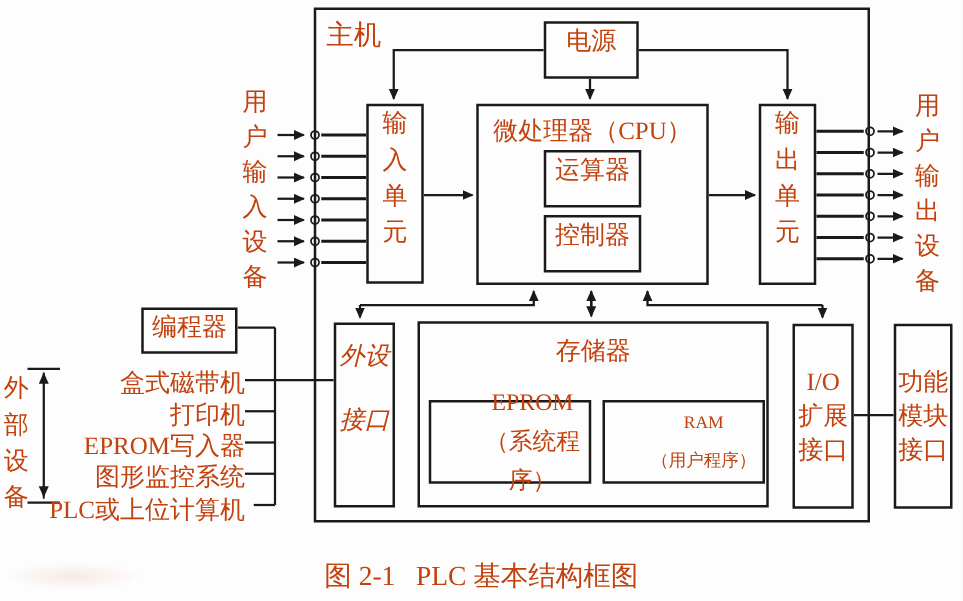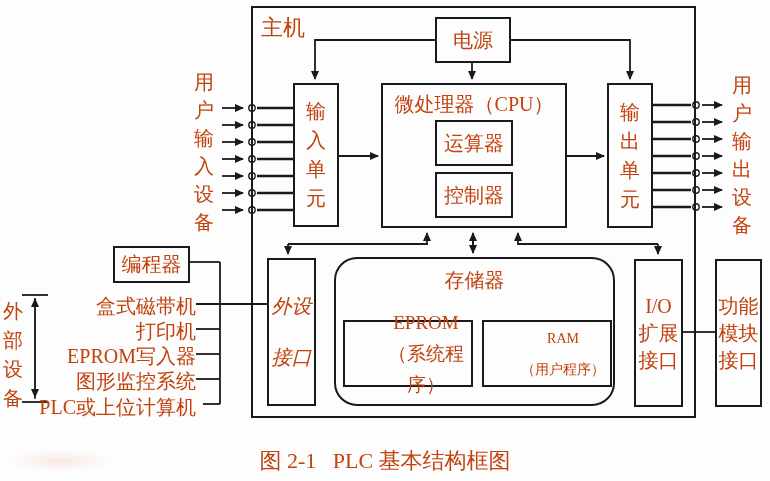--- a/index.html
+++ b/index.html
@@ -1,19 +1,19 @@
 <!DOCTYPE html>
 <html><head>
 <meta charset="utf-8">
 <style>
   html,body{margin:0;padding:0;}
   body{background:#e8e8e8;font-family:"Liberation Serif","DejaVu Serif",serif;}
   #page{position:relative;width:770px;height:481px;background:#fdfdfd;overflow:hidden;color:#c2410c;}
   .box{position:absolute;border:2px solid #1a1a1a;background:#fdfdfd;box-sizing:border-box;z-index:2;
-       display:flex;align-items:center;justify-content:center;text-align:center;}
+       display:flex;justify-content:center;text-align:center;}
   .nofill{background:transparent;z-index:1;}
   .lbl{position:absolute;z-index:3;}
   .vcol{position:absolute;z-index:3;width:24px;word-break:break-all;text-align:center;
         font-size:20px;line-height:28px;}
   .cn20{font-size:20px;}
   .wires{position:absolute;left:0;top:0;z-index:1;}
   .caption{position:absolute;left:0;top:446px;width:100%;text-align:center;
            font-size:22px;white-space:pre;z-index:3;}
   .devitem{position:absolute;right:574px;font-size:20px;white-space:nowrap;z-index:3;text-align:right;}
   .stack{display:flex;flex-direction:column;align-items:center;justify-content:center;}
@@ -155,21 +155,21 @@
     <span>控制器</span>
   </div>
 
   <div class="box" style="left:293px;top:83px;width:46px;height:144px;">
     <div class="vcol" style="position:static;line-height:29px;">输入单元</div>
   </div>
   <div class="box" style="left:607px;top:83px;width:46px;height:145px;">
     <div class="vcol" style="position:static;line-height:29px;">输出单元</div>
   </div>
 
-  <div class="box" style="left:334px;top:257px;width:281px;height:149px;align-items:flex-start;border-radius:23px;">
+  <div class="box" style="left:334px;top:257px;width:281px;height:149px;align-items:flex-start;">
     <span class="cn20" style="margin-top:8px;">存储器</span>
   </div>
   <div class="box stack" style="left:343px;top:320px;width:130px;height:67px;font-size:19px;line-height:31px;padding-left:36px;">
     <span>EPROM</span>
     <span>（系统程序）</span>
   </div>
   <div class="box stack" style="left:482px;top:320px;width:130px;height:67px;font-size:14px;line-height:31px;padding-left:32px;">
     <span>RAM</span>
     <span>（用户程序）</span>
   </div>

